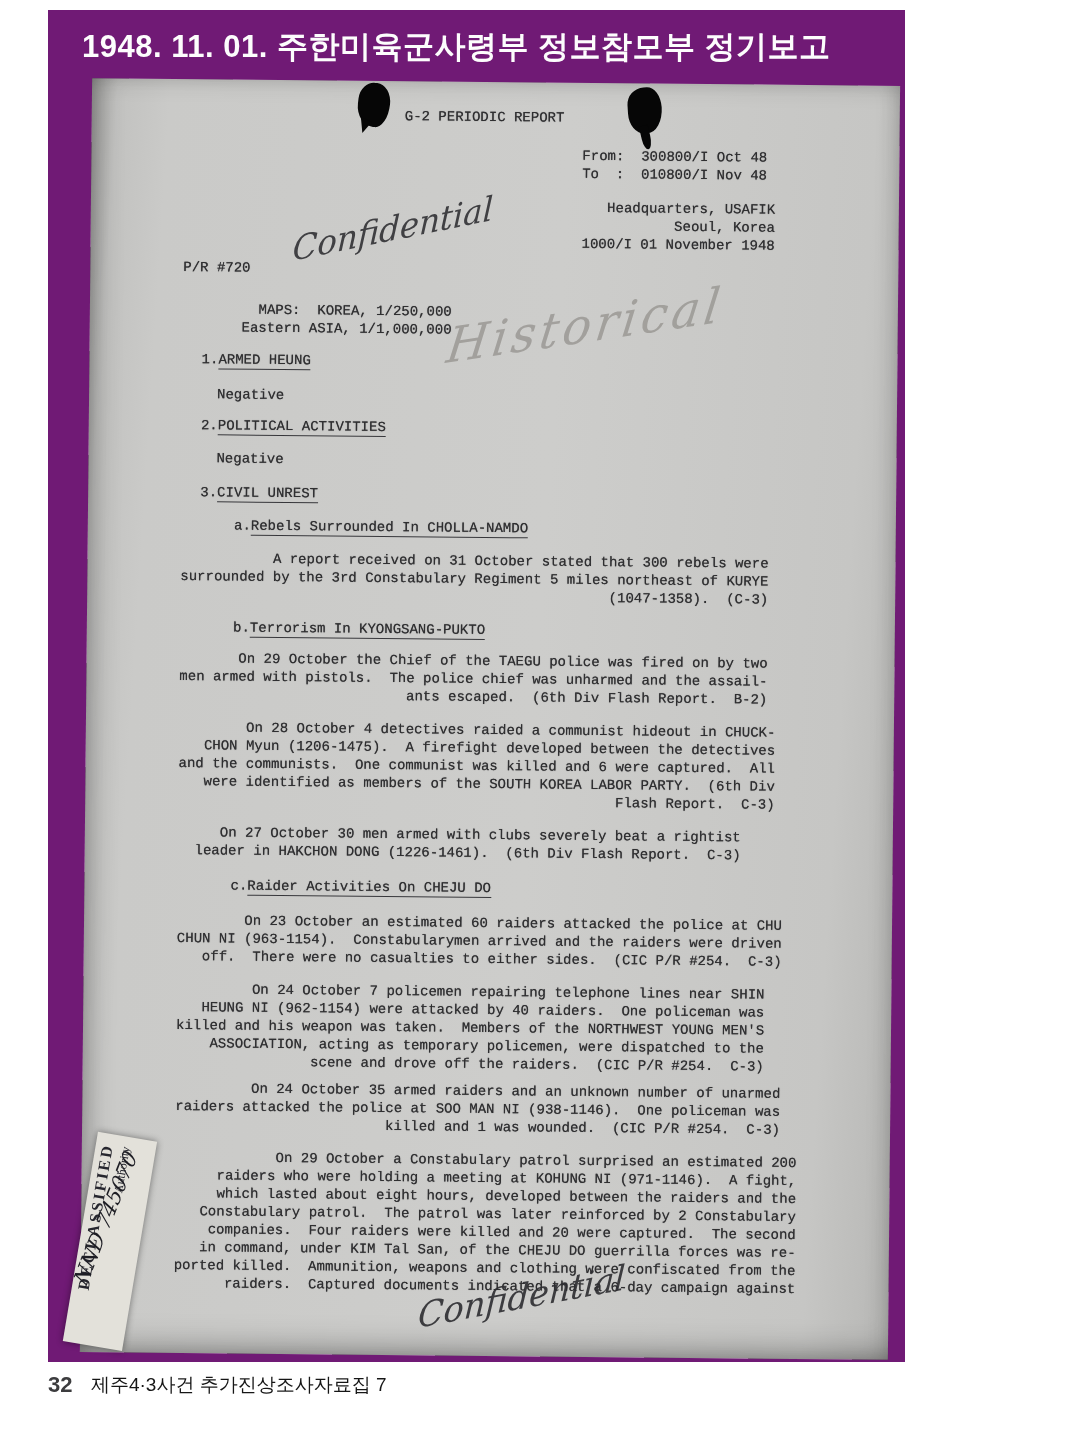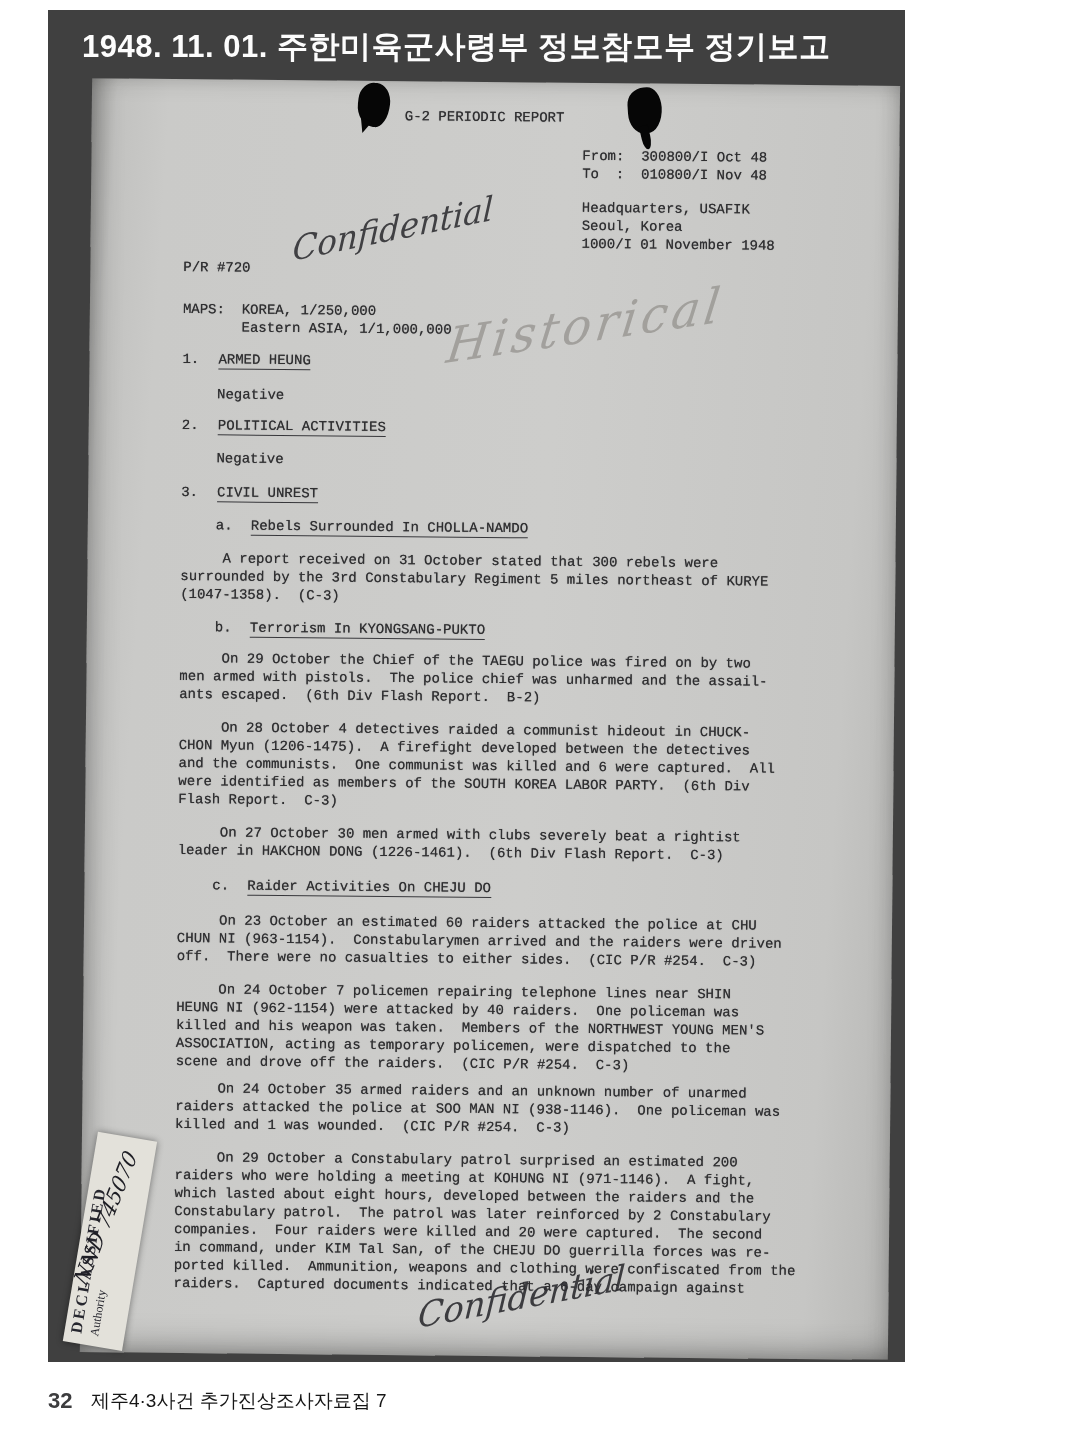--- a/index.html
+++ b/index.html
@@ -1,19 +1,19 @@
 <!DOCTYPE html>
 <html><head>
 <meta charset="utf-8">
 <style>
   html,body{margin:0;padding:0;background:#ffffff;}
   .root{position:relative;width:1080px;height:1439px;background:#ffffff;overflow:hidden;
         font-family:"Liberation Sans",sans-serif;}
   
-  .frame{position:absolute;left:48px;top:10px;width:857px;height:1352px;background:#404040;}
+  .frame{position:absolute;left:48px;top:10px;width:857px;height:1352px;background:#701a75;text-align:right;}
   .banner-title{position:absolute;left:34px;top:16px;font-size:31px;font-weight:bold;
         color:#fdfdfd;letter-spacing:.5px;white-space:nowrap;}
   
   .page{position:absolute;left:38px;top:72px;width:808px;height:1274px;
         background:linear-gradient(93deg,#a8a8a6 0,#c2c2c0 3%,#cacac8 9%,#cdcdcb 55%,#c6c6c4 90%,#b7b7b5 100%);
         box-shadow:inset 0 -22px 32px -18px rgba(0,0,0,.38),
                    inset 22px 0 30px -20px rgba(0,0,0,.30),
                    inset -16px 0 26px -18px rgba(0,0,0,.22),
                    inset 0 18px 26px -20px rgba(0,0,0,.18);
         transform:rotate(.55deg);transform-origin:center;}
@@ -44,21 +44,21 @@
   .stamp{position:absolute;left:-77px;top:1133px;width:212px;height:60px;
       background:#e3e1da;transform:rotate(-81deg);z-index:6;
       box-shadow:0 0 7px rgba(0,0,0,.45);padding:3px 10px;box-sizing:border-box;}
   .stamp-l1{font-family:"Liberation Serif",serif;font-weight:bold;font-size:16px;
       letter-spacing:2.5px;color:#26262e;}
   .stamp-l2{font-family:"Liberation Serif",serif;font-size:12px;color:#26262e;margin-top:2px;}
   .stamp-num{position:absolute;left:58px;top:10px;font-family:"DejaVu Serif",serif;
       font-style:italic;font-size:21px;color:#1d1d24;transform:rotate(12deg) skewX(-10deg);
       white-space:nowrap;}
   
-  .footer{position:absolute;left:48px;top:1372px;white-space:nowrap;margin-top:16px;}
+  .footer{position:absolute;left:48px;top:1372px;white-space:nowrap;}
   .pno{font-size:22px;font-weight:bold;color:#3c3c3e;vertical-align:middle;}
   .btitle{font-size:19px;color:#161616;margin-left:14px;vertical-align:middle;}
 </style>
 </head>
 <body>
 
 <div class="root">
   <div class="frame">
     <div class="banner-title">1948. 11. 01. 주한미육군사령부 정보참모부 정기보고</div>
 

